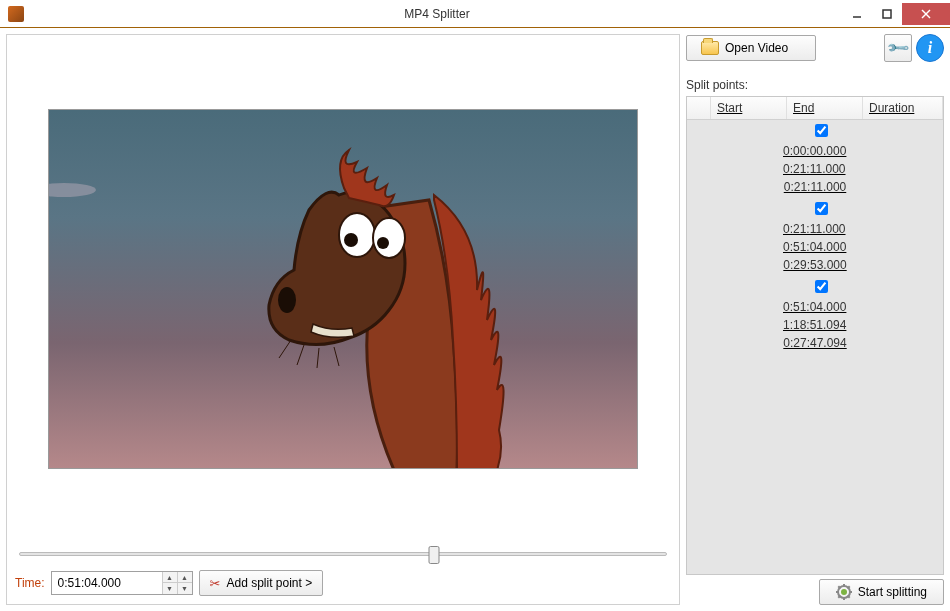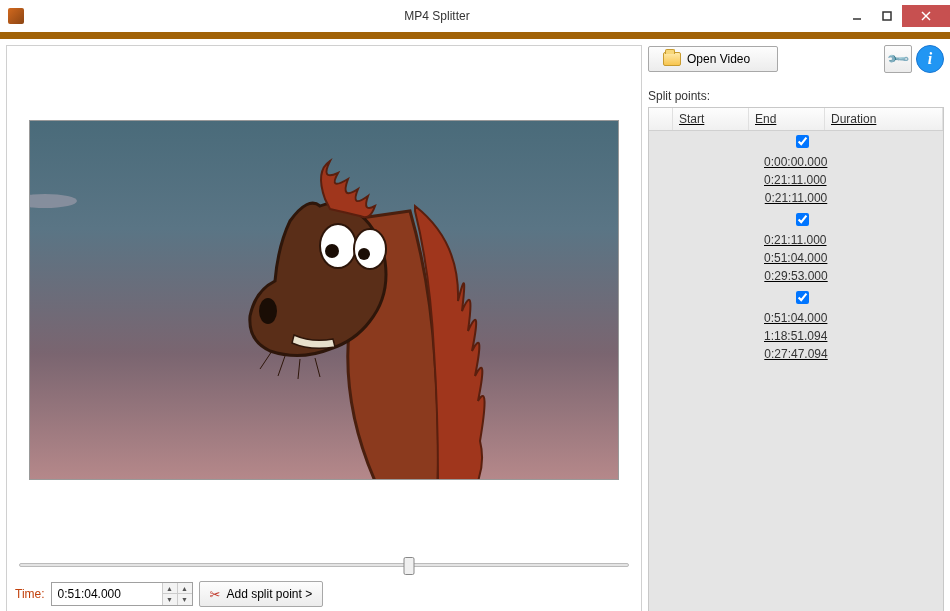--- a/index.html
+++ b/index.html
@@ -1,17 +1,17 @@
 <!DOCTYPE html>
 <html><head>
   <meta charset="utf-8">
   <style>
     * { box-sizing: border-box; margin: 0; padding: 0; font-family: 'Segoe UI', Tahoma, sans-serif; font-size: 12px; }
     body { background: #fff; width: 950px; height: 611px; overflow: hidden; }
-    .titlebar { height: 39px; background: #fff; display: flex; align-items: center; border-bottom: 7px solid #a16207; gap: 9px; }
+    .titlebar { height: 28px; background: #fff; display: flex; align-items: center; border-bottom: 1px solid #a16207; gap: 9px; }
     .titlebar .app-icon { width: 16px; height: 16px; margin: 0 8px; background: linear-gradient(135deg, #d2691e, #8b4513); border-radius: 2px; }
     .titlebar .title { flex: 1; text-align: center; font-size: 12px; color: #333; }
     .titlebar .win-controls { display: flex; }
     .titlebar .win-btn { width: 30px; height: 22px; display: flex; align-items: center; justify-content: center; cursor: pointer; }
     .titlebar .win-btn.close { background: #c75050; color: #fff; width: 48px; }
     .titlebar .win-btn svg { width: 10px; height: 10px; }
     .content { display: flex; height: calc(611px - 28px); padding: 6px; gap: 6px; }
     .left-panel { flex: 1; display: flex; flex-direction: column; border: 1px solid #d0d0d0; padding: 8px; }
     .video-area { flex: 1; display: flex; align-items: center; justify-content: center; }
     .video-preview { width: 590px; height: 360px; border: 1px solid #999; background: linear-gradient(to bottom, #4a6b7a 0%, #5a7585 30%, #7a6570 65%, #b5888a 100%); position: relative; overflow: hidden; }
@@ -20,21 +20,21 @@
     .slider-thumb { position: absolute; top: 2px; left: 64%; width: 11px; height: 18px; background: #f0f0f0; border: 1px solid #888; border-radius: 2px; transform: translateX(-50%); }
     .bottom-row { display: flex; align-items: center; gap: 6px; }
     .time-label { color: #c2410c; }
     .time-input-wrap { display: flex; align-items: center; border: 1px solid #a0a0a0; background: #fff; height: 24px; }
     .time-input { border: none; padding: 2px 6px; width: 110px; outline: none; font-size: 12px; }
     .spinner-col { display: flex; flex-direction: column; border-left: 1px solid #ccc; }
     .spinner-col.second { border-left: 1px solid #ccc; }
     .spin-btn { width: 14px; height: 11px; display: flex; align-items: center; justify-content: center; background: #f3f3f3; cursor: pointer; font-size: 7px; line-height: 1; color: #555; }
     .spin-btn:first-child { border-bottom: 1px solid #ccc; }
     .btn { height: 26px; border: 1px solid #a8a8a8; background: linear-gradient(#fdfdfd, #ececec); display: flex; align-items: center; gap: 6px; padding: 0 10px; cursor: pointer; border-radius: 2px; }
-    .right-panel { width: 296px; display: flex; flex-direction: column; gap: 4px; }
+    .right-panel { width: 258px; display: flex; flex-direction: column; gap: 4px; }
     .top-toolbar { display: flex; gap: 4px; align-items: center; }
     .top-toolbar .btn.open { min-width: 130px; padding: 0 14px; }
     .top-toolbar .spacer { flex: 1; }
     .icon-btn { width: 28px; height: 28px; border: 1px solid #a8a8a8; background: linear-gradient(#fdfdfd, #ececec); display: flex; align-items: center; justify-content: center; cursor: pointer; border-radius: 2px; }
     .icon-btn.info { background: #2196f3; border-color: #1976d2; color: #fff; border-radius: 50%; }
     .split-label { font-size: 12px; color: #333; margin-top: 12px; }
     .split-table { flex: 1; border: 1px solid #c8c8c8; background: #e5e5e5; overflow-y: auto; text-decoration: underline; }
     .split-header { display: flex; border-bottom: 1px solid #d0d0d0; background: linear-gradient(#fdfdfd, #f0f0f0); }
     .split-header .col { padding: 4px 6px; border-right: 1px solid #e0e0e0; font-size: 12px; color: #333; }
     .col.chk { width: 24px; }
@@ -175,14 +175,35 @@
             <div class="col dur">0:29:53.000</div>
           </div>
           <div class="split-row">
             <div class="col chk"><input type="checkbox" checked="" style=""></div>
             <div class="col start">0:51:04.000</div>
             <div class="col end">1:18:51.094</div>
             <div class="col dur">0:27:47.094</div>
           </div>
         </div>
     </div>
+    <div class="bottom-right">
+      <div class="btn start-split">
+        <span class="gear-icon">
+          <svg viewBox="0 0 16 16">
+              <circle cx="8" cy="8" r="6" fill="none" stroke="#888" stroke-width="2"></circle>
+              <circle cx="8" cy="8" r="3" fill="#7cb342"></circle>
+              <g stroke="#888" stroke-width="2">
+                <line x1="8" y1="0" x2="8" y2="3"></line>
+                <line x1="8" y1="13" x2="8" y2="16"></line>
+                <line x1="0" y1="8" x2="3" y2="8"></line>
+                <line x1="13" y1="8" x2="16" y2="8"></line>
+                <line x1="2.3" y1="2.3" x2="4.5" y2="4.5"></line>
+                <line x1="11.5" y1="11.5" x2="13.7" y2="13.7"></line>
+                <line x1="13.7" y1="2.3" x2="11.5" y2="4.5"></line>
+                <line x1="4.5" y1="11.5" x2="2.3" y2="13.7"></line>
+              </g>
+            </svg>
+        </span>
+        <span>Start splitting</span>
+      </div>
+    </div>
   </div>
 </div>
 
 </body></html>

